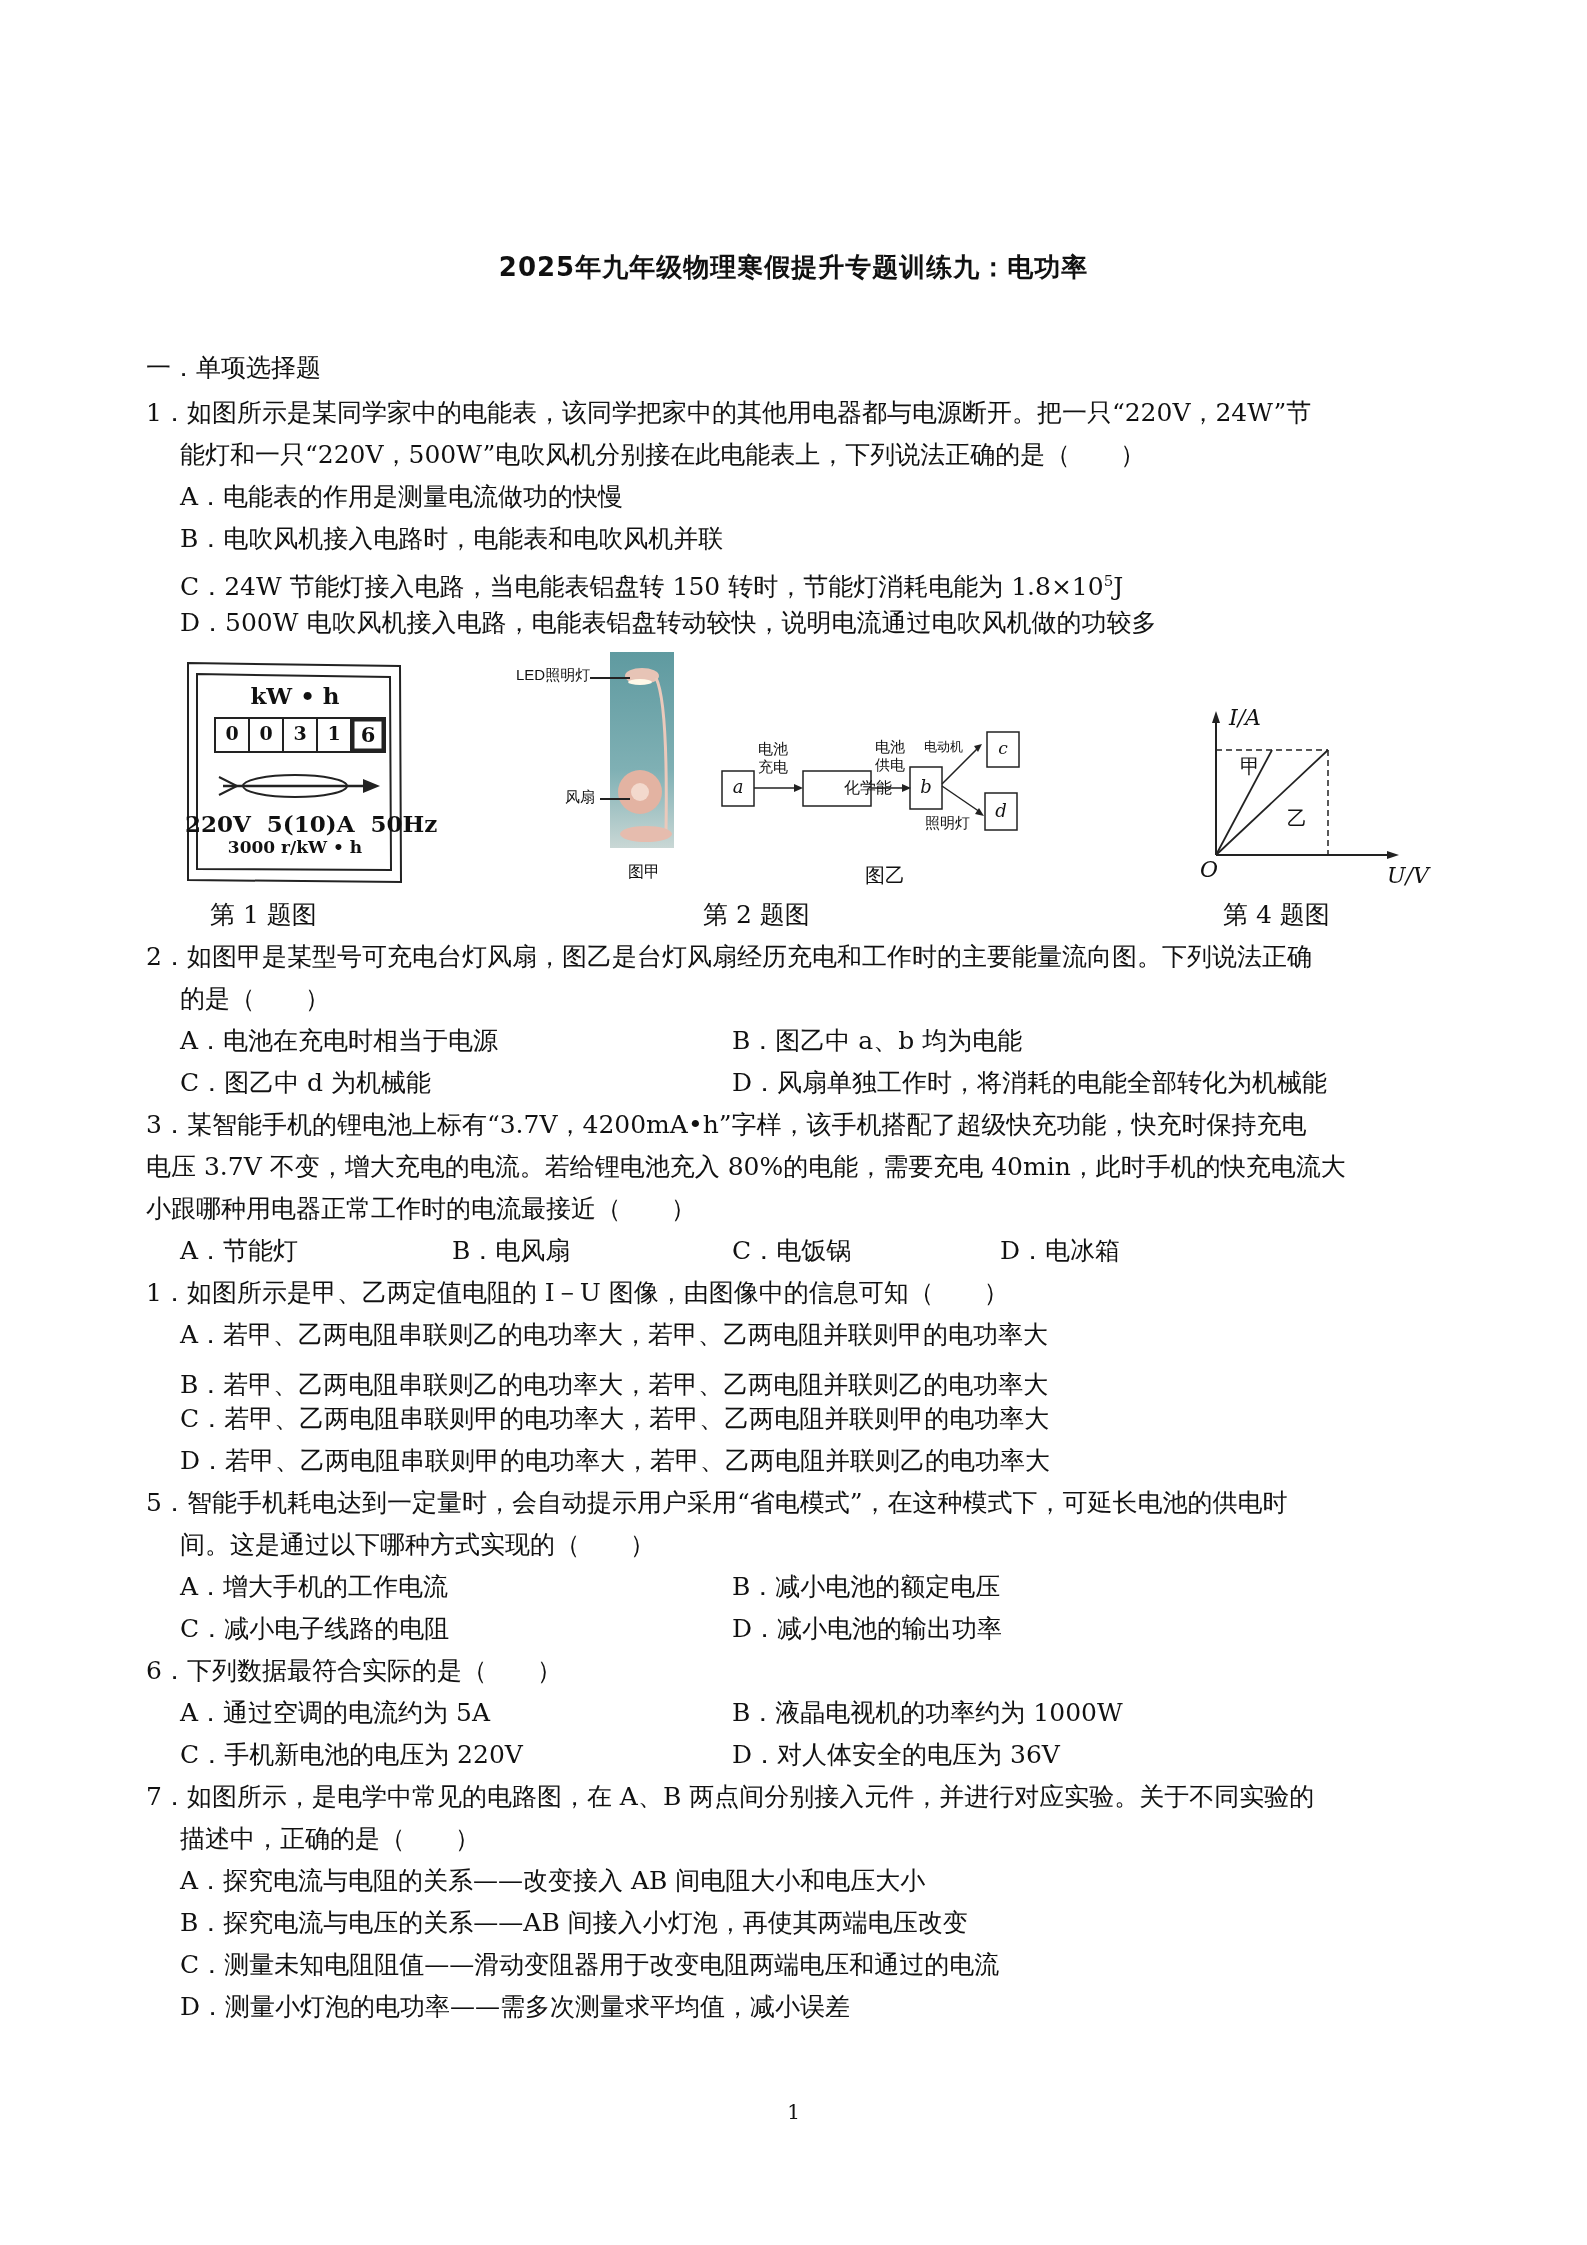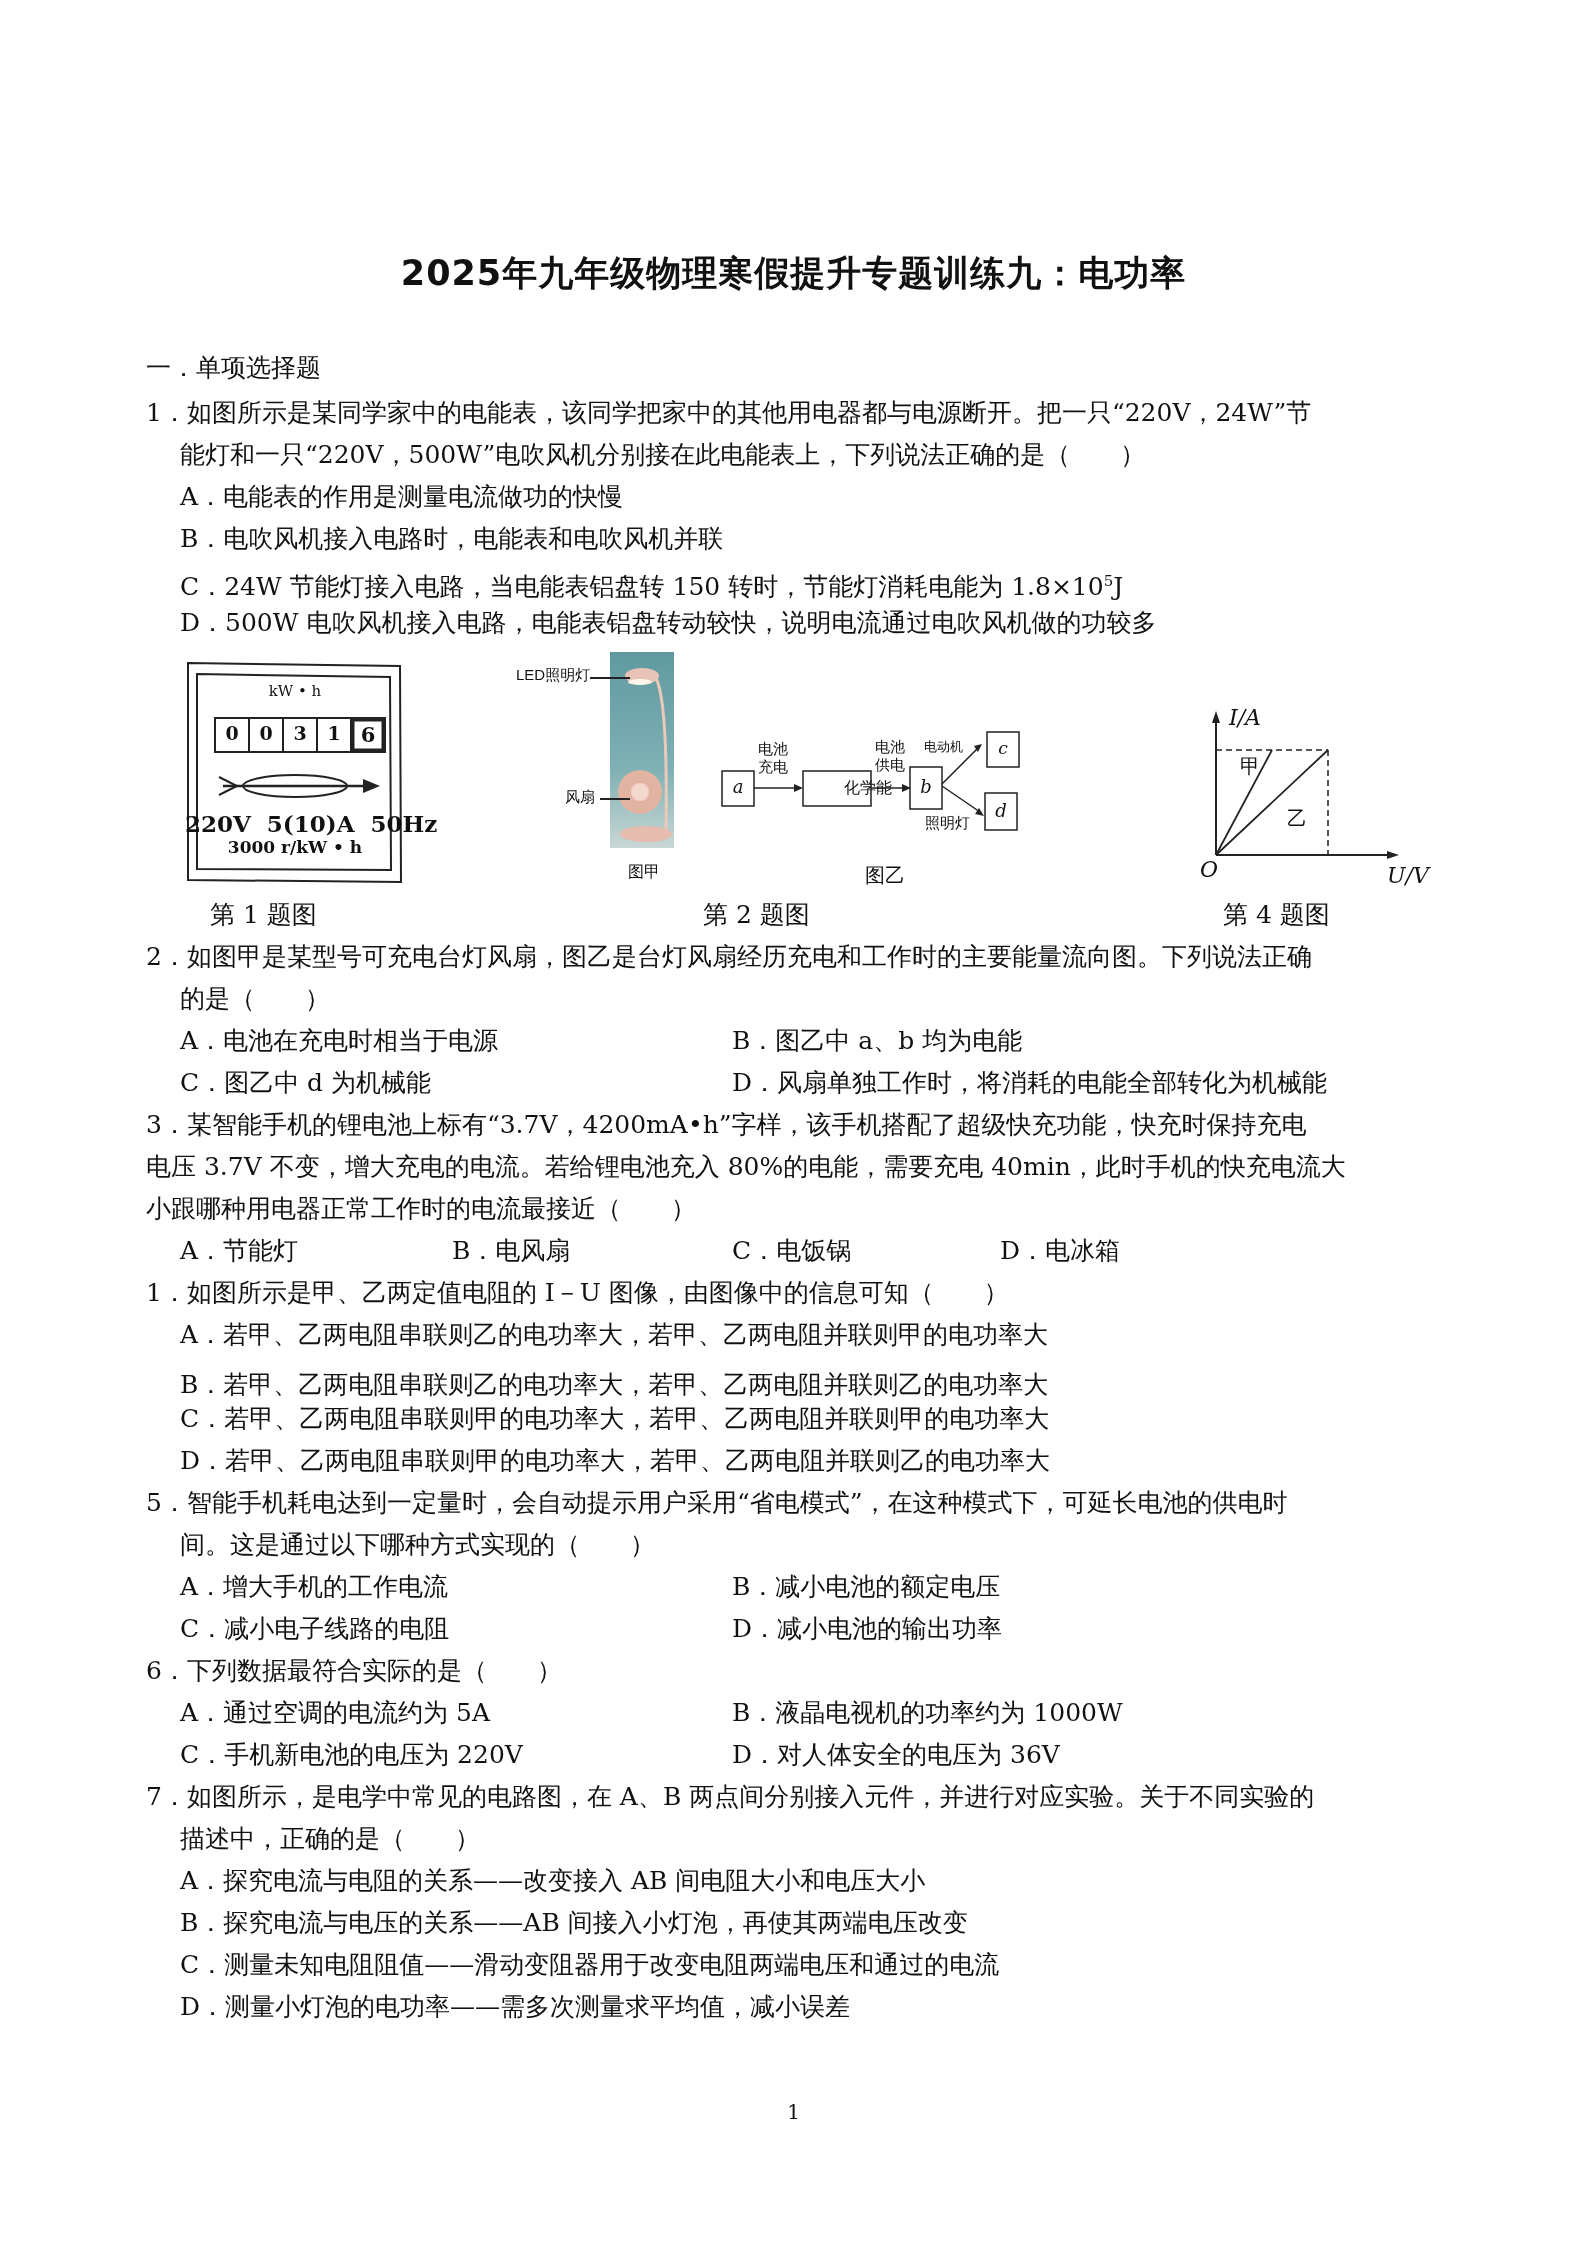--- a/index.html
+++ b/index.html
@@ -1,19 +1,19 @@
 <!DOCTYPE html>
 <html><head>
 <meta charset="utf-8">
 <style>
   html, body { margin: 0; padding: 0; background: #ffffff; }
   body { width: 1587px; height: 2245px; position: relative; overflow: hidden;
          font-family: "DejaVu Serif", "Liberation Serif", serif; color: #111; }
   .title { position: absolute; top: 250px; left: 0; width: 1587px; text-align: center;
-           font-family: "DejaVu Sans", "Liberation Sans", sans-serif; font-weight: bold; font-size: 35px; letter-spacing: 1px; }
+           font-family: "DejaVu Sans", "Liberation Sans", sans-serif; font-weight: bold; font-size: 26px; letter-spacing: 1px; }
   .line { position: absolute; font-size: 25px; line-height: 30px; white-space: nowrap; }
   .sec { left: 146px; }
   .q { left: 146px; }
   .qc { left: 180px; }
   .opt { left: 180px; }
   .opt2 { left: 732px; }
   .caption { position: absolute; font-size: 25px; }
   sup { font-size: 15px; }
   .fig { position: absolute; }
   .page-num { position: absolute; top: 2100px; left: 0; width: 1587px; text-align: center; font-size: 20px; }
@@ -42,21 +42,21 @@
     <line x1="64" y1="58" x2="64" y2="92" stroke="#222" stroke-width="2"></line>
     <line x1="98" y1="58" x2="98" y2="92" stroke="#222" stroke-width="2"></line>
     <line x1="132" y1="58" x2="132" y2="92" stroke="#222" stroke-width="2"></line>
     <line x1="166" y1="58" x2="166" y2="92" stroke="#222" stroke-width="2"></line>
     <rect x="168" y="60" width="30" height="30" fill="none" stroke="#222" stroke-width="3"></rect>
     <ellipse cx="110" cy="126" rx="52" ry="11" fill="none" stroke="#222" stroke-width="2"></ellipse>
     <line x1="38" y1="126" x2="178" y2="126" stroke="#222" stroke-width="2.5"></line>
     <polygon points="178,119 195,126 178,133" fill="#222"></polygon>
     <path d="M34,117 L52,126 L34,135" fill="none" stroke="#222" stroke-width="2"></path>
   </svg>
-  <div style="position:absolute; left:0; top:22px; width:220px; text-align:center; font-size:15px; font-weight:normal;">kW • h</div>
+  <div style="position:absolute; left:0; top:22px; width:220px; text-align:center; font-size:23px; font-weight:bold;">kW • h</div>
   <div style="position:absolute; left:30px; top:62px; width:34px; text-align:center; font-size:19px; font-weight:bold;">0</div>
   <div style="position:absolute; left:64px; top:62px; width:34px; text-align:center; font-size:19px; font-weight:bold;">0</div>
   <div style="position:absolute; left:98px; top:62px; width:34px; text-align:center; font-size:19px; font-weight:bold;">3</div>
   <div style="position:absolute; left:132px; top:62px; width:34px; text-align:center; font-size:19px; font-weight:bold;">1</div>
   <div style="position:absolute; left:166px; top:62px; width:34px; text-align:center; font-size:21px; font-weight:bold;">6</div>
   <div style="position:absolute; left:0; top:150px; width:220px; text-align:center; font-size:23px; font-weight:bold; white-space:pre;">220V  5(10)A  50Hz</div>
   <div style="position:absolute; left:0; top:177px; width:220px; text-align:center; font-size:17px; font-weight:bold;">3000 r/kW • h</div>
 </div>
 
 <div class="fig" style="left:510px; top:650px; width:640px; height:240px;">

